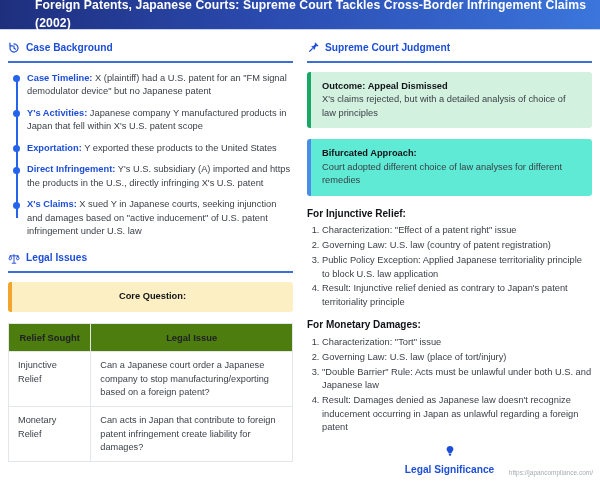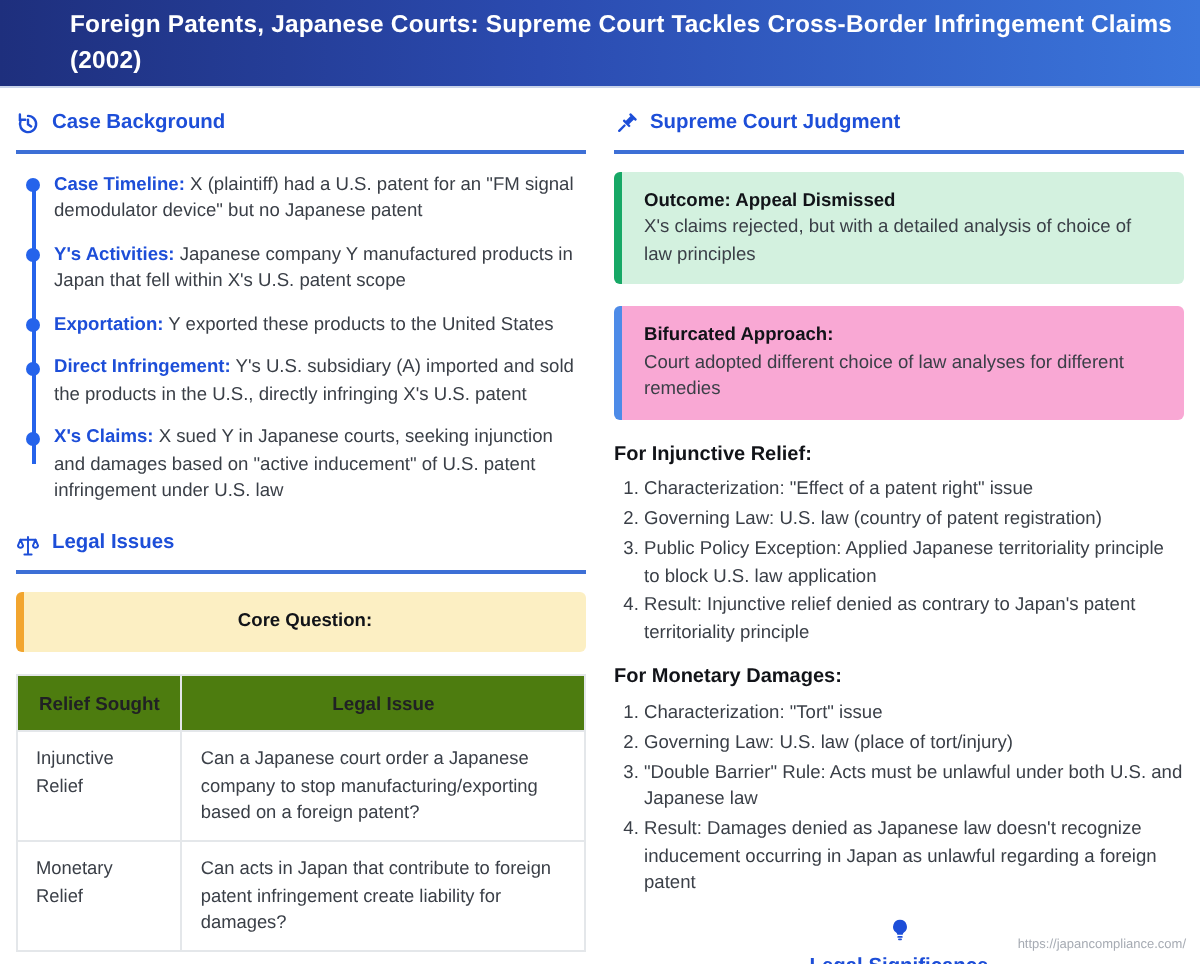--- a/index.html
+++ b/index.html
@@ -3,21 +3,21 @@
 <meta charset="utf-8">
 <style>
   * { margin:0; padding:0; box-sizing:border-box; }
   html,body { width:600px; height:482px; }
   body {
     font-family:"Liberation Sans","DejaVu Sans",sans-serif;
     background:#ffffff; color:#3a3f47; position:relative; overflow:hidden;
     font-size:9.3px; line-height:1.45;
   }
   .topbar {
-    height:44px; width:100%;
+    height:30px; width:100%;
     background:linear-gradient(90deg,#1e2f7d 0%,#2b4bb0 45%,#3b76dc 100%);
     display:flex; align-items:center; padding-left:35px;
     border-bottom:1px solid #c9d4ea;
   }
   .topbar h1 { color:#ffffff; font-size:12.2px; font-weight:bold; letter-spacing:.1px; }
   .cols { display:flex; gap:14px; padding:11px 8px 0 8px; }
   .col { flex:1 1 0; min-width:0; }
 
   .sec-head {
     display:flex; align-items:center; gap:6px;
@@ -34,21 +34,21 @@
   .tl-item { position:relative; padding-left:14px; margin-bottom:8px; }
   .tl-item::before { content:''; position:absolute; left:0; top:3.5px; width:7px; height:7px; border-radius:50%; background:#2563eb; }
   .tl-item b { color:#1d4ed8; }
 
   
   .box { border-radius:3px; padding:8px 11px; margin-bottom:11px; }
   .box b { color:#111318; }
   .box-yellow { background:#fcefc3; border-left:4px solid #f2a row; border-left:4px solid #f2a52e; text-align:center; }
   .box-yellow .q { margin-top:4px; }
   .box-green { background:#d3f1df; border-left:4px solid #17a866; }
-  .box-blue  { background:#f9a8d4; border-left:4px solid #4d8be8; }
+  .box-blue  { background:#5eead4; border-left:4px solid #4d8be8; }
 
   
   table { width:100%; border-collapse:collapse; font-size:9.2px; }
   th, td { border:1px solid #e4e7ea; padding:7px 9px; vertical-align:top; text-align:left; }
   th { background:#4d7c0f; color:#202124; text-align:center; font-size:9.4px; }
   col.c1 { width:29%; }
 
   
   .sub-h { font-weight:bold; color:#111318; font-size:10px; margin:9px 0 3px 0; }
   ol { padding-left:15px; margin:0 0 2px 0; }
@@ -88,21 +88,21 @@
       <div class="tl-item">
         <b>Case Timeline:</b><span> X (plaintiff) had a U.S. patent for an "FM signal demodulator device" but no Japanese patent</span>
       </div>
       <div class="tl-item">
         <b>Y's Activities:</b><span> Japanese company Y manufactured products in Japan that fell within X's U.S. patent scope</span>
       </div>
       <div class="tl-item">
         <b>Exportation:</b><span> Y exported these products to the United States</span>
       </div>
       <div class="tl-item">
-        <b>Direct Infringement:</b><span> Y's U.S. subsidiary (A) imported and sold the products in the U.S., directly infringing X's U.S. patent</span>
+        <b>Direct Infringement:</b><span> Y's U.S. subsidiary (A) imported and https the products in the U.S., directly infringing X's U.S. patent</span>
       </div>
       <div class="tl-item">
         <b>X's Claims:</b><span> X sued Y in Japanese courts, seeking injunction and damages based on "active inducement" of U.S. patent infringement under U.S. law</span>
       </div>
     </div>
 
     <div class="sec-head sec-gap">
       <span class="ic">
         <svg viewBox="0 0 16 16" fill="none" stroke="#1d4ed8" stroke-width="1.3" stroke-linecap="round" stroke-linejoin="round">
           <line x1="8" y1="2" x2="8" y2="13"></line>

